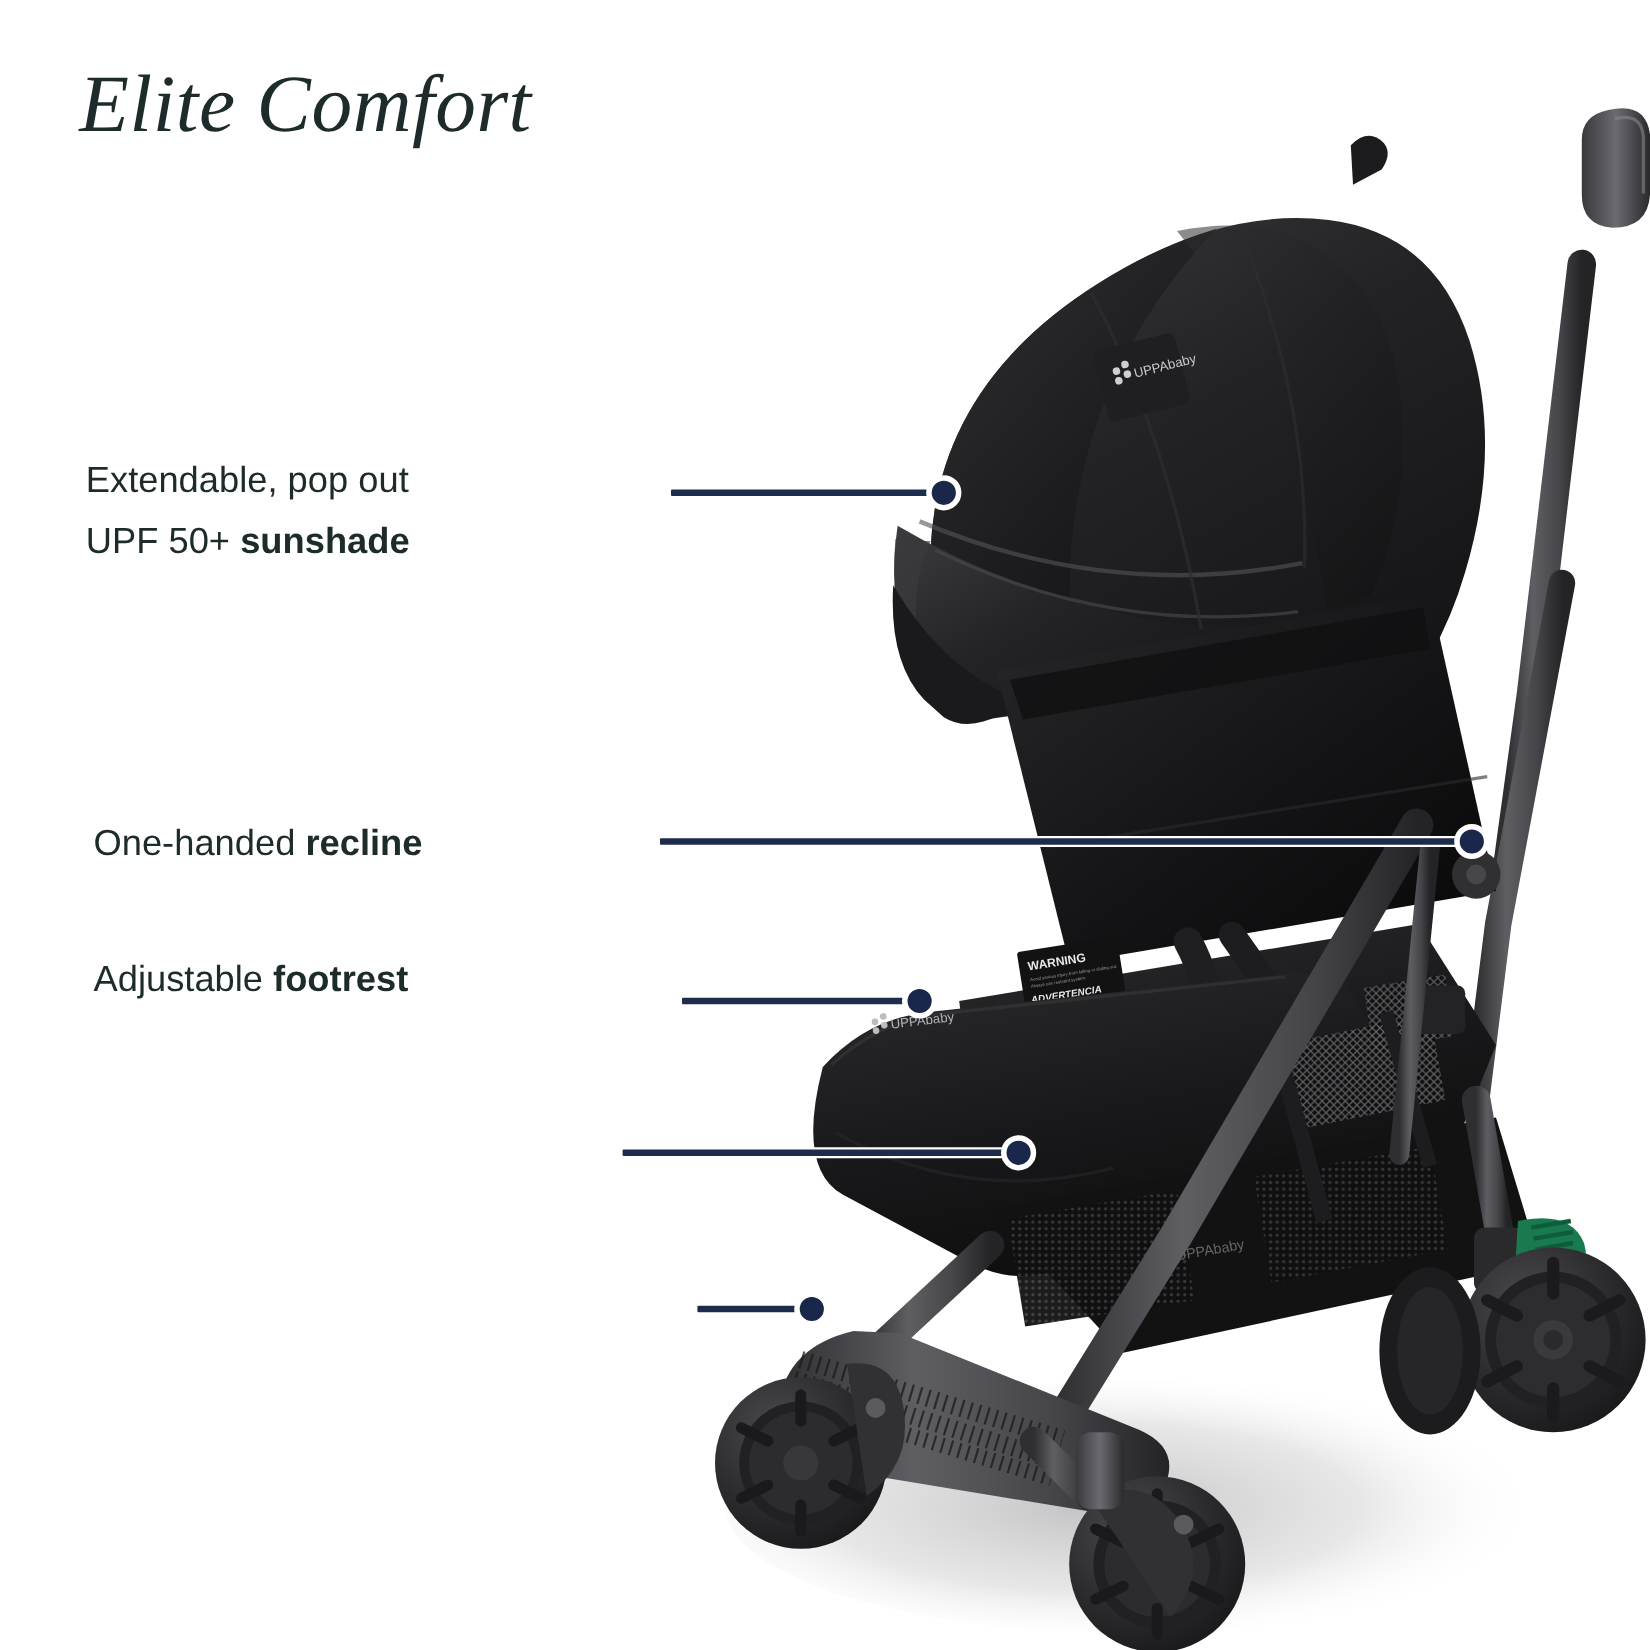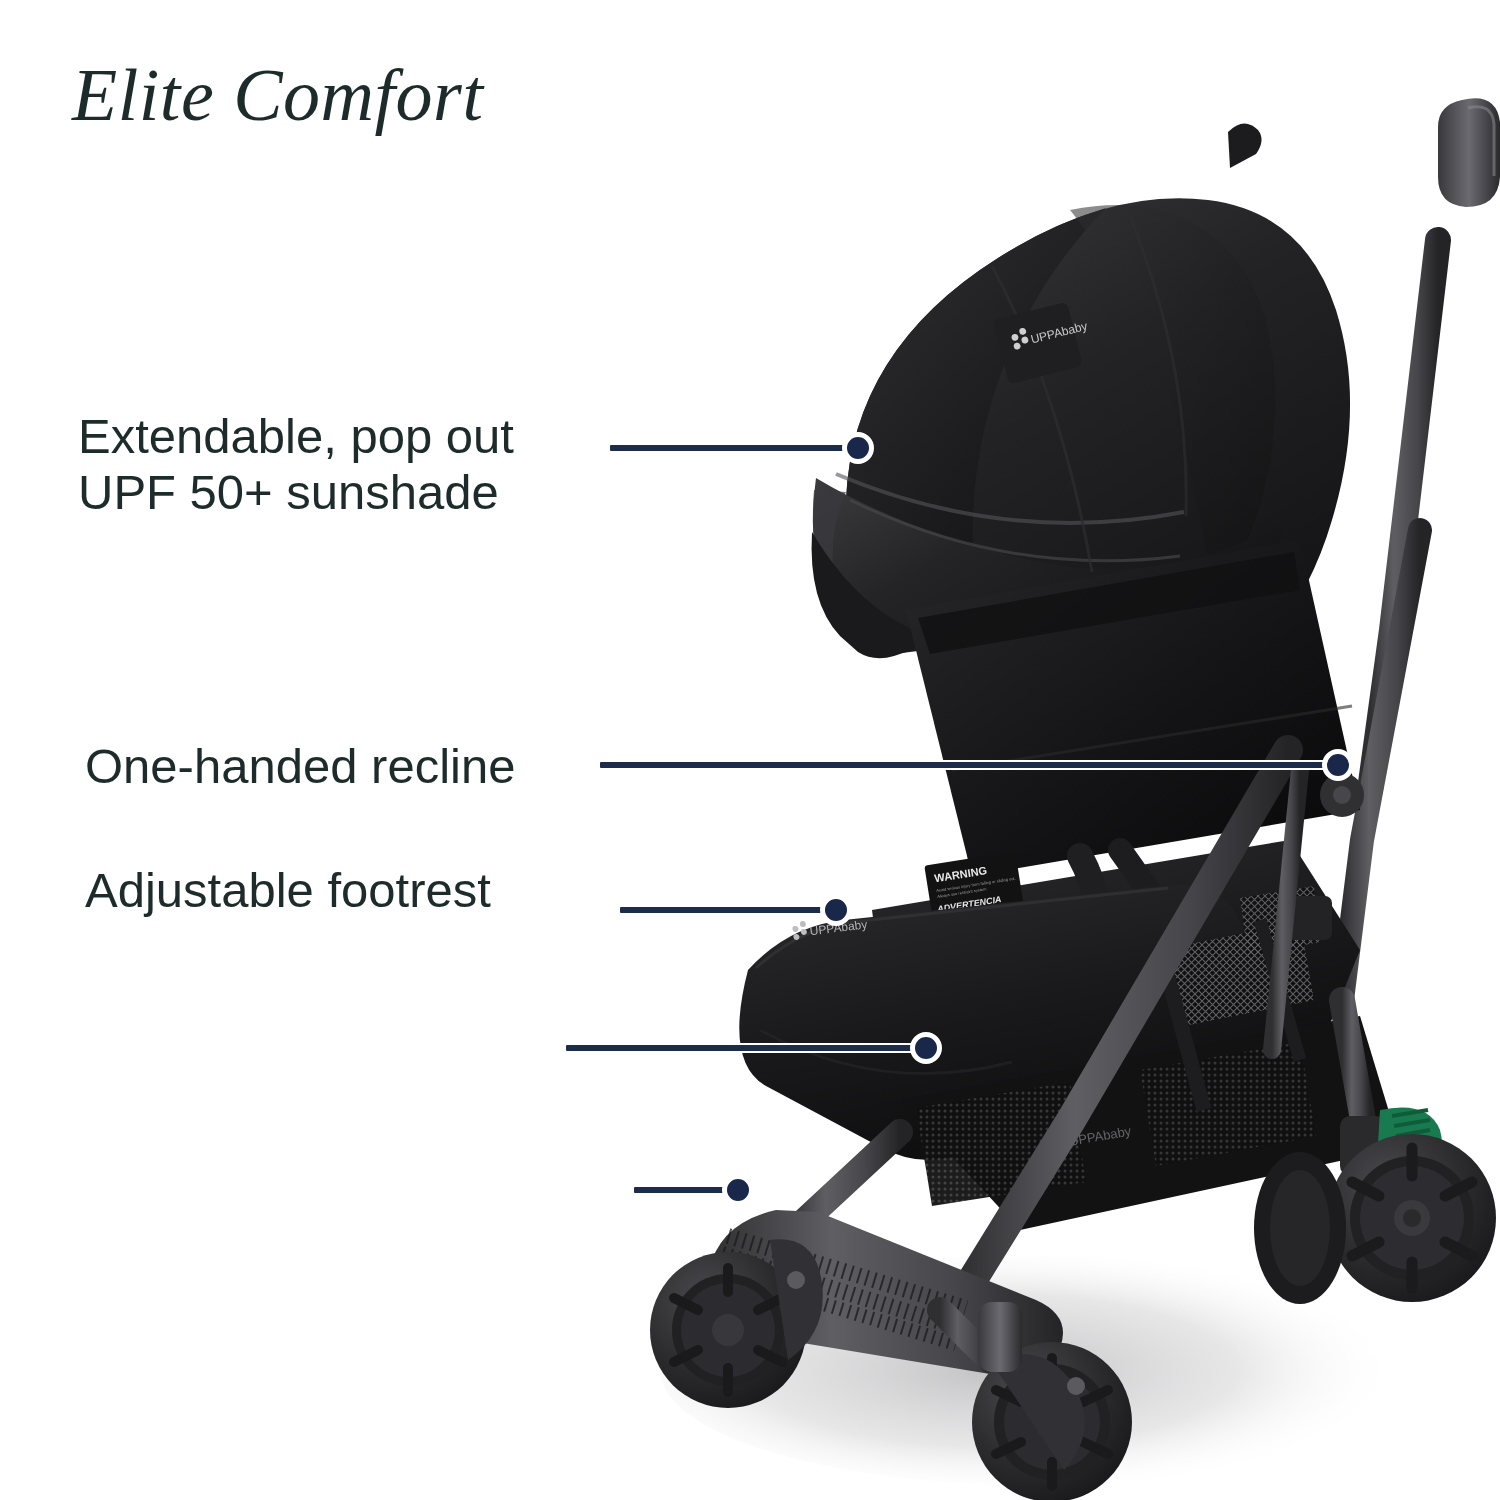--- a/index.html
+++ b/index.html
@@ -20,25 +20,25 @@
     line-height:1;
     letter-spacing:0.5px;
     color:#1d2b2b;
     white-space:nowrap;
     font-style:italic;
   }
 
   
   .callout{position:absolute;color:#1d2b2b;white-space:nowrap;}
   .callout .ln{
-    font-size:49px;
+    font-size:33px;
     line-height:56px;
     font-weight:400;
   }
-  .callout .ln b{font-weight:400;margin-top:36px;}
+  .callout .ln b{font-weight:700;margin-top:36px;}
 
   #c-sunshade{left:78px;top:408px;}
   #c-recline{left:85px;top:738px;}
   #c-footrest{left:85px;top:862px;}
   #c-basket{left:80px;top:1008px;}
   #c-suspension{left:80px;top:1158px;}
 
   
   .leader{position:absolute;height:16px;pointer-events:auto;}
   .leader .bar{

